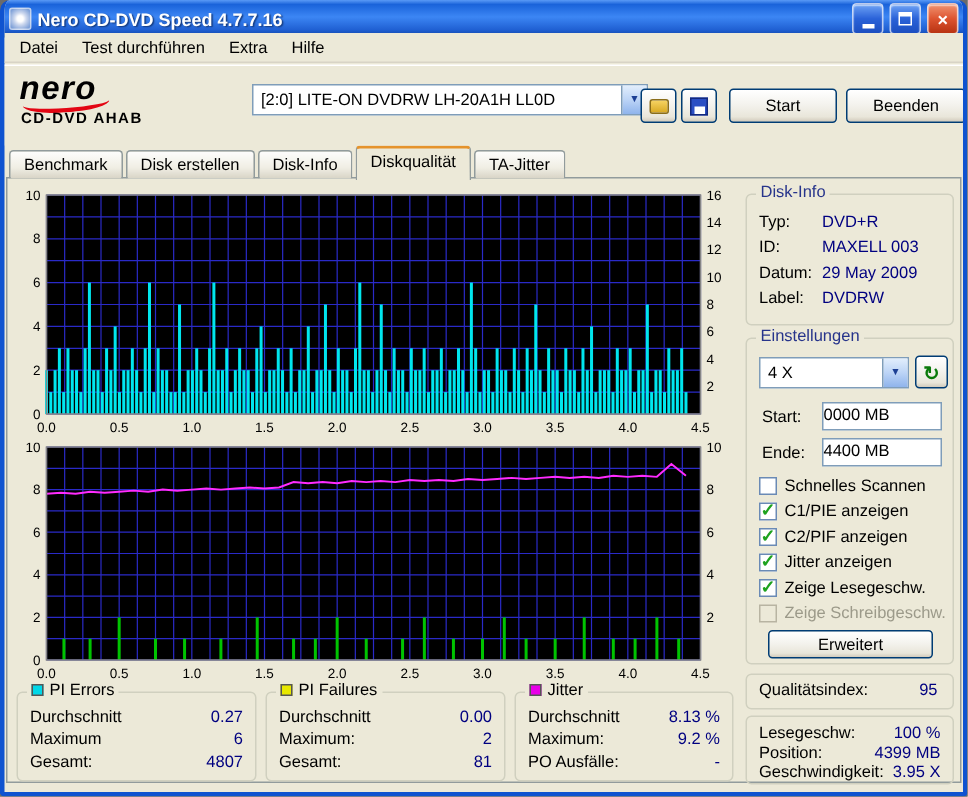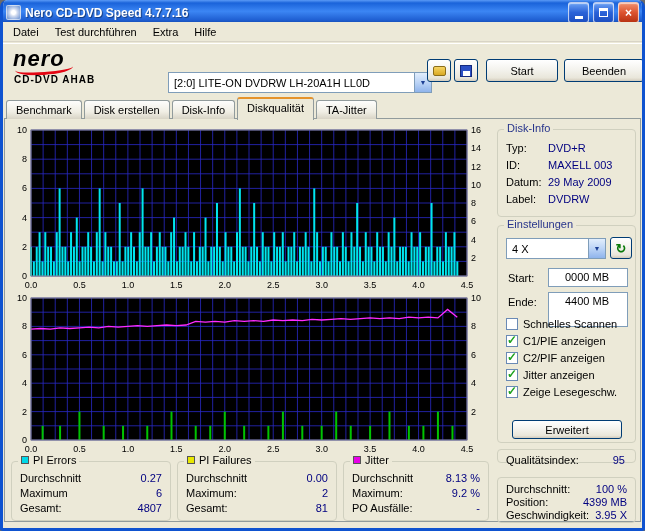--- a/index.html
+++ b/index.html
@@ -39,21 +39,21 @@
   .page{position:absolute;left:1px;top:118px;width:637px;height:404px;border:1px solid #919b9c;background:#ece9d8;z-index:1}
   .chartbox{position:absolute;background:#ece9d8}
   
   .group{position:absolute;border:1px solid #d0d0bf;border-radius:4px}
   .gtitle{position:absolute;top:-8px;left:6px;background:#ece9d8;padding:0 3px;color:#27348b;white-space:nowrap}
   .gtitle.dark{color:#000;display:flex;align-items:center;gap:4px}
   .swatch{display:inline-block;width:8px;height:8px;border:1px solid #555}
   .sw-cyan{background:#00d8e8}.sw-yellow{background:#e8e800}.sw-magenta{background:#e800e8}
   .lab{position:absolute;white-space:nowrap}
   .val{position:absolute;color:#000080;white-space:nowrap}
-  .field{position:absolute;background:#fff;border:1px solid #7f9db9;padding:2px 16px;white-space:nowrap}
+  .field{position:absolute;background:#fff;border:1px solid #7f9db9;padding:2px 0;white-space:nowrap}
   
   .cbrow{position:absolute;display:flex;align-items:flex-end;gap:5px;white-space:nowrap}
   .cbox{width:12px;height:12px;background:#fff;border:1px solid #6a8ab5;position:relative;flex:0 0 auto}
   .cbrow.checked .cbox::after{content:"✓";position:absolute;left:0px;top:-3px;font-size:12px;font-weight:bold;color:#1ea21e}
   .cbrow.disabled .cbox{background:#ece9d8;border-color:#b8b4a2}
   .cbrow.disabled .cblabel{color:#9c9a8a}
   .refresh{color:#0a7a0a;font-weight:bold;font-size:13px}
 </style>
 </head>
 <body>
@@ -80,21 +80,21 @@
     <span class="menu-item">Extra</span>
     <span class="menu-item">Hilfe</span>
   </div>
 
   <div class="toolbar">
     <div class="logo">
       <div class="logo-nero">nero</div>
       <div class="logo-swoosh"></div>
       <div class="logo-sub">CD-DVD AHAB</div>
     </div>
-    <div class="combo" style="position:absolute;left:165px;top:28px;width:264px">
+    <div class="combo" style="position:absolute;left:165px;top:12px;width:264px">
       <span class="ctxt">[2:0]   LITE-ON DVDRW LH-20A1H LL0D</span>
       <span class="arrow">▼</span>
     </div>
     <div class="btn" style="position:absolute;left:424px;top:15px;width:24px;height:23px">
       <span class="tool-ico1"></span>
     </div>
     <div class="btn" style="position:absolute;left:451px;top:15px;width:24px;height:23px">
       <span class="tool-ico2"></span>
     </div>
     <div class="btn" style="position:absolute;left:483px;top:15px;width:72px;height:23px">Start</div>
@@ -456,21 +456,21 @@
       <div class="combo" style="position:absolute;left:8px;top:12px;width:100px">
         <span class="ctxt">4 X</span>
         <span class="arrow">▼</span>
       </div>
       <div class="btn" style="position:absolute;left:112px;top:11px;width:22px;height:22px">
         <span class="refresh">↻</span>
       </div>
       <span class="lab" style="left:10px;top:46px">Start:</span>
       <div class="field" style="left:50px;top:42px;width:80px;height:19px">0000 MB</div>
       <span class="lab" style="left:10px;top:70px">Ende:</span>
-      <div class="field" style="left:50px;top:66px;width:80px;height:35px">4400 MB</div>
+      <div class="field" style="left:50px;top:66px;width:80px;height:19px">4400 MB</div>
 
       <div class="cbrow" style="left:8px;top:92px">
         <span class="cbox"></span>
         <span class="cblabel">Schnelles Scannen</span>
       </div>
       <div class="cbrow checked" style="left:8px;top:109px">
         <span class="cbox"></span>
         <span class="cblabel">C1/PIE anzeigen</span>
       </div>
       <div class="cbrow checked" style="left:8px;top:126px">
@@ -478,31 +478,35 @@
         <span class="cblabel">C2/PIF anzeigen</span>
       </div>
       <div class="cbrow checked" style="left:8px;top:143px">
         <span class="cbox"></span>
         <span class="cblabel">Jitter anzeigen</span>
       </div>
       <div class="cbrow checked" style="left:8px;top:160px">
         <span class="cbox"></span>
         <span class="cblabel">Zeige Lesegeschw.</span>
       </div>
+      <div class="cbrow disabled" style="left:8px;top:177px">
+        <span class="cbox"></span>
+        <span class="cblabel">Zeige Schreibgeschw.</span>
+      </div>
 
       <div class="btn" style="position:absolute;left:14px;top:194px;width:110px;height:19px">Erweitert</div>
     </div>
 
-    <div class="group" style="left:492px;top:330px;width:139px;height:14px">
+    <div class="group" style="left:492px;top:330px;width:139px;height:24px">
       <span class="lab" style="left:8px;top:4px">Qualitätsindex:</span>
       <span class="val" style="right:10px;top:4px">95</span>
     </div>
 
     <div class="group" style="left:492px;top:358px;width:139px;height:46px">
-      <span class="lab" style="left:8px;top:5px">Durchschnitt:</span>
+      <span class="lab" style="left:8px;top:5px">Lesegeschw:</span>
       <span class="val" style="right:8px;top:5px">100 %</span>
       <span class="lab" style="left:8px;top:18px">Position:</span>
       <span class="val" style="right:8px;top:18px">4399 MB</span>
       <span class="lab" style="left:8px;top:31px">Geschwindigkeit:</span>
       <span class="val" style="right:8px;top:31px">3.95 X</span>
     </div>
 
     <div class="group" style="left:6px;top:342px;width:160px;height:60px">
       <span class="gtitle dark">
         <span class="swatch sw-cyan"></span>

